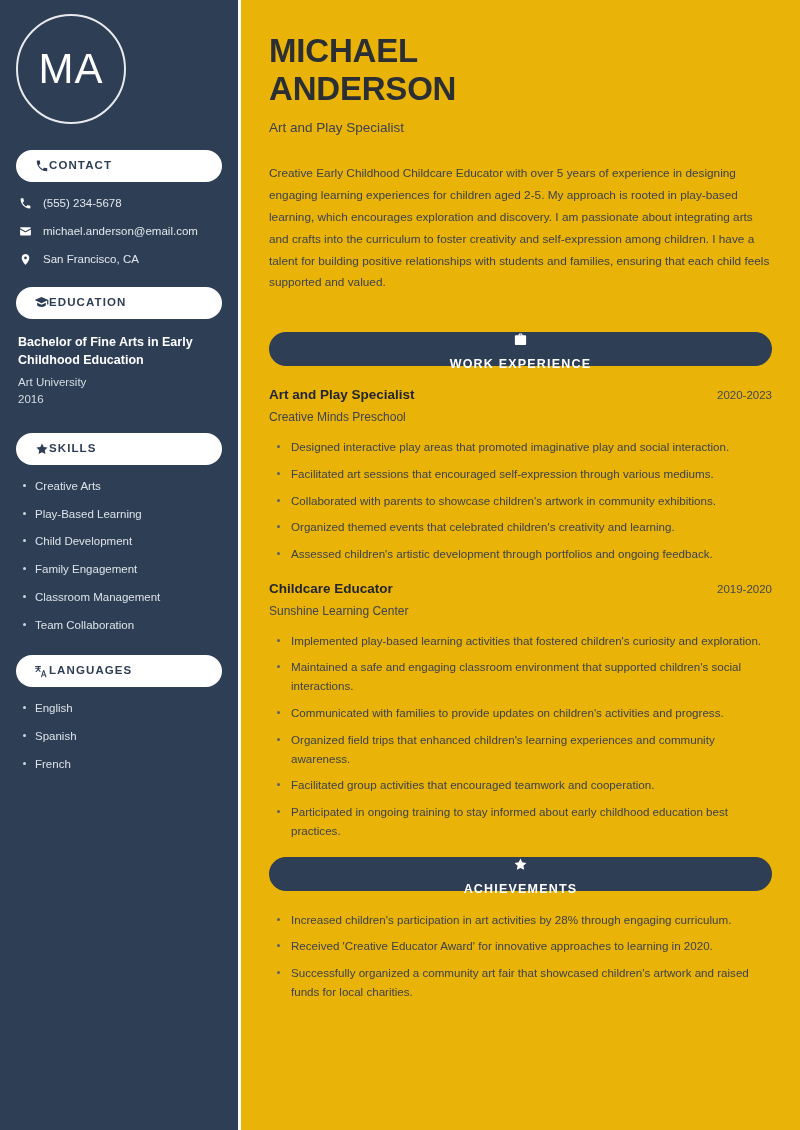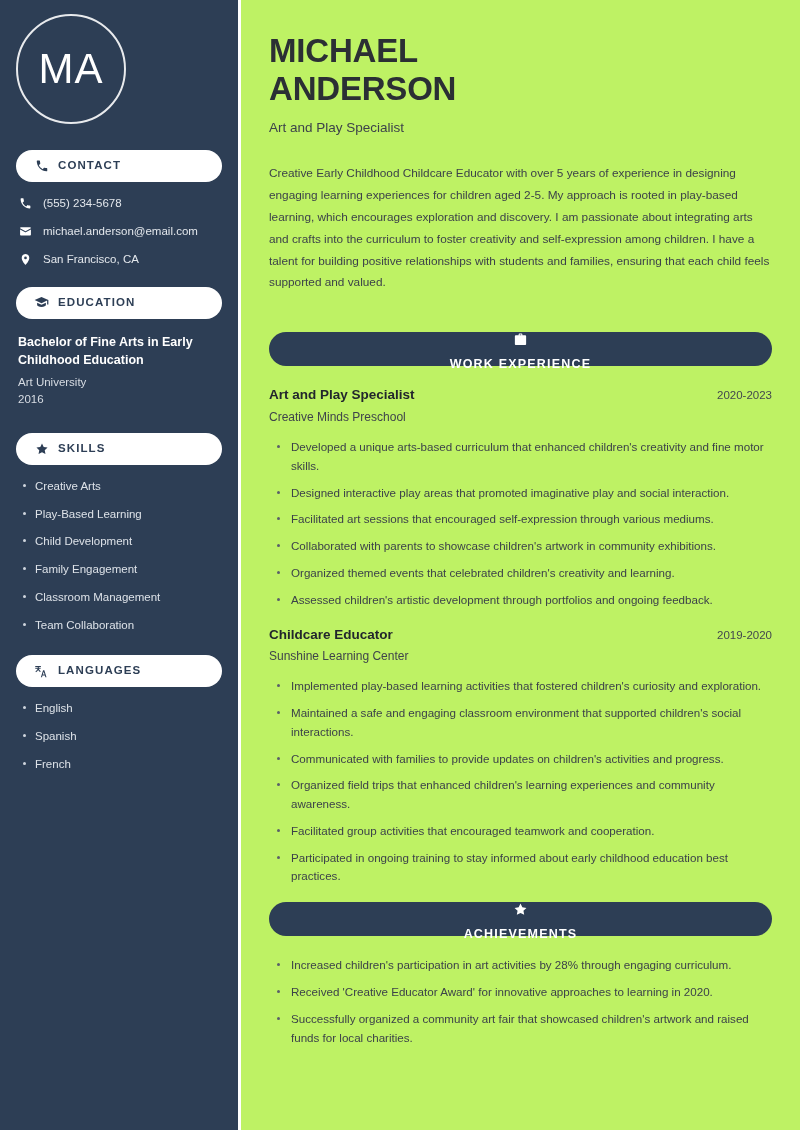--- a/index.html
+++ b/index.html
@@ -52,21 +52,20 @@
     color: #ffffff;
     line-height: 1;
   }
 
   .pill {
     background: #ffffff;
     border-radius: 999px;
     height: 32px;
     display: flex;
     align-items: center;
-    gap: 9px;
     padding: 0 18px;
     margin-bottom: 14px;
   }
   .pill-label {
     color: #2d3e55;
     font-size: 11.5px;
     font-weight: bold;
     letter-spacing: 1.1px;
     text-transform: uppercase;
     line-height: 1;
@@ -141,21 +140,21 @@
 
   
   .divider {
     width: 3px;
     flex: 0 0 3px;
     background: #ffffff;
   }
 
   .main {
     flex: 1 1 auto;
-    background: #bef264;
+    background: #eab308;
     padding: 32px 28px 20px 28px;
     min-width: 0;
   }
 
   .name {
     font-size: 33px;
     font-weight: bold;
     color: #2b2f34;
     line-height: 1.14;
     letter-spacing: -0.2px;
@@ -375,21 +374,20 @@
       <span class="section-bar-label">WORK EXPERIENCE</span>
     </div>
 
     <div class="job">
       <div class="job-head">
         <div class="job-role">Art and Play Specialist</div>
         <div class="job-dates">2020-2023</div>
       </div>
       <div class="job-company">Creative Minds Preschool</div>
       <ul class="main-ul">
-        <li class="main-li">Developed a unique arts-based curriculum that enhanced children's creativity and fine motor skills.</li>
         <li class="main-li">Designed interactive play areas that promoted imaginative play and social interaction.</li>
         <li class="main-li">Facilitated art sessions that encouraged self-expression through various mediums.</li>
         <li class="main-li">Collaborated with parents to showcase children's artwork in community exhibitions.</li>
         <li class="main-li">Organized themed events that celebrated children's creativity and learning.</li>
         <li class="main-li">Assessed children's artistic development through portfolios and ongoing feedback.</li>
       </ul>
     </div>
 
     <div class="job">
       <div class="job-head">

